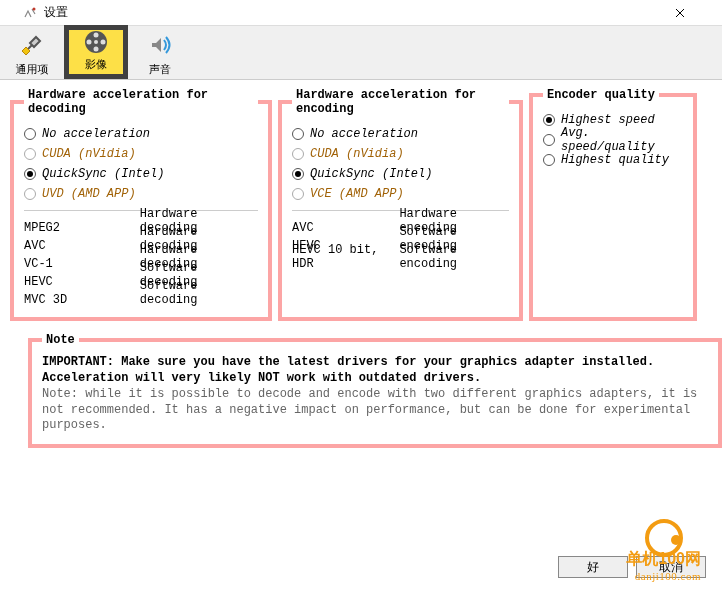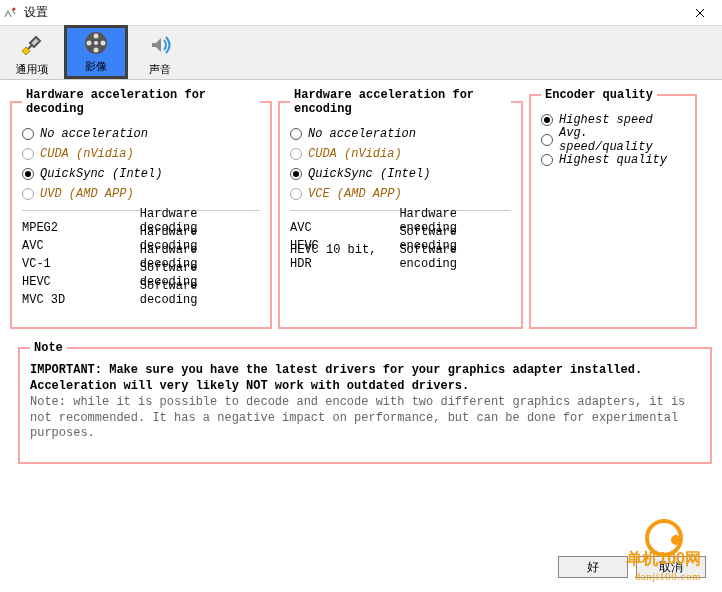--- a/index.html
+++ b/index.html
@@ -1,41 +1,41 @@
 <!DOCTYPE html>
 <html><head>
 <meta charset="utf-8">
 <style>
 * { box-sizing: border-box; margin: 0; padding: 0; }
 body { font-family: "SimSun", "NSimSun", serif; font-size: 12px; background: #fff; width: 722px; height: 592px; overflow: hidden; position: relative; }
-.titlebar { height: 26px; display: flex; align-items: center; padding: 0 2px; border-bottom: 1px solid #ddd; }
+.titlebar { height: 26px; display: flex; align-items: center; padding: 0 22px; border-bottom: 1px solid #ddd; }
 .titlebar .icon-slot { width: 16px; height: 16px; margin-right: 6px; display: flex; align-items: center; justify-content: center; }
 .titlebar .title { flex: 1; font-family: "Microsoft YaHei", sans-serif; font-size: 12px; }
 .titlebar .close { width: 40px; height: 26px; display: flex; align-items: center; justify-content: center; font-size: 14px; cursor: pointer; }
 .toolbar { height: 54px; background: #f0f0f0; display: flex; align-items: flex-end; border-bottom: 1px solid #ccc; }
 .tool-btn { width: 64px; height: 54px; display: flex; flex-direction: column; align-items: center; justify-content: flex-end; padding-bottom: 2px; cursor: pointer; }
-.tool-btn.selected { background: #3b82f6; border: 3px solid #404040; align-items: center; }
+.tool-btn.selected { background: #fde047; border: 5px solid #404040; align-items: center; }
 .tool-btn .ico { width: 32px; height: 32px; display: flex; align-items: center; justify-content: center; }
 .tool-btn .lbl { font-family: "Microsoft YaHei", sans-serif; font-size: 11px; margin-top: 1px; }
 .content { padding: 8px 10px; display: flex; gap: 6px; flex-wrap: wrap; }
-fieldset { border: 2px solid #fca5a5; padding: 8px 10px 20px; font-size: 12px; }
+fieldset { border: 4px solid #fca5a5; padding: 8px 10px 10px; font-size: 12px; }
 legend { padding: 0 4px; font-weight: bold; font-family: "Courier New", monospace; }
 .fs-decoding { width: 262px; }
 .fs-encoding { width: 245px; }
 .fs-quality { width: 168px; }
 .radio-row { display: flex; align-items: center; height: 20px; font-family: "Courier New", monospace; font-style: italic; }
 .radio-row.disabled { color: #a16207; }
 .radio { width: 12px; height: 12px; border: 1px solid #555; border-radius: 50%; margin-right: 6px; display: flex; align-items: center; justify-content: center; flex-shrink: 0; }
 .radio.disabled { border-color: #aaa; }
 .radio .dot { width: 6px; height: 6px; background: #000; border-radius: 50%; }
 .hr { border: none; border-top: 1px solid #ccc; margin: 6px 0; }
 .codec-list { font-family: "Courier New", monospace; }
 .codec-row { display: flex; height: 18px; align-items: flex-end; }
 .codec-row .c1 { width: 120px; }
-.fs-note { width: 694px; margin: 4px 18px; }
+.fs-note { width: 694px; margin: 4px 28px; }
 .note-bold { font-weight: bold; font-family: "Courier New", monospace; margin-bottom: 2px; }
 .note-italic { color: #666; font-family: "Courier New", monospace; line-height: 1.3; }
 .footer { position: absolute; bottom: 14px; right: 16px; display: flex; gap: 8px; }
 .btn { width: 70px; height: 22px; border: 1px solid #888; background: #efefef; font-family: "Microsoft YaHei", sans-serif; font-size: 12px; cursor: pointer; }
 .watermark { position: absolute; right: 21px; bottom: 10px; text-align: right; pointer-events: none; }
 .watermark .circ { width: 38px; height: 38px; border: 4px solid #f39c12; border-radius: 50%; margin: 0 auto; position: relative; }
 .watermark .circ::after { content: ""; width: 10px; height: 10px; background: #f39c12; border-radius: 50%; position: absolute; right: -2px; top: 12px; }
 .watermark .txt1 { color: #f39c12; font-weight: bold; font-size: 16px; font-family: "Microsoft YaHei", sans-serif; margin-top: -8px; }
 .watermark .txt2 { color: #f39c12; font-size: 11px; letter-spacing: 0.5px; }
 </style>

